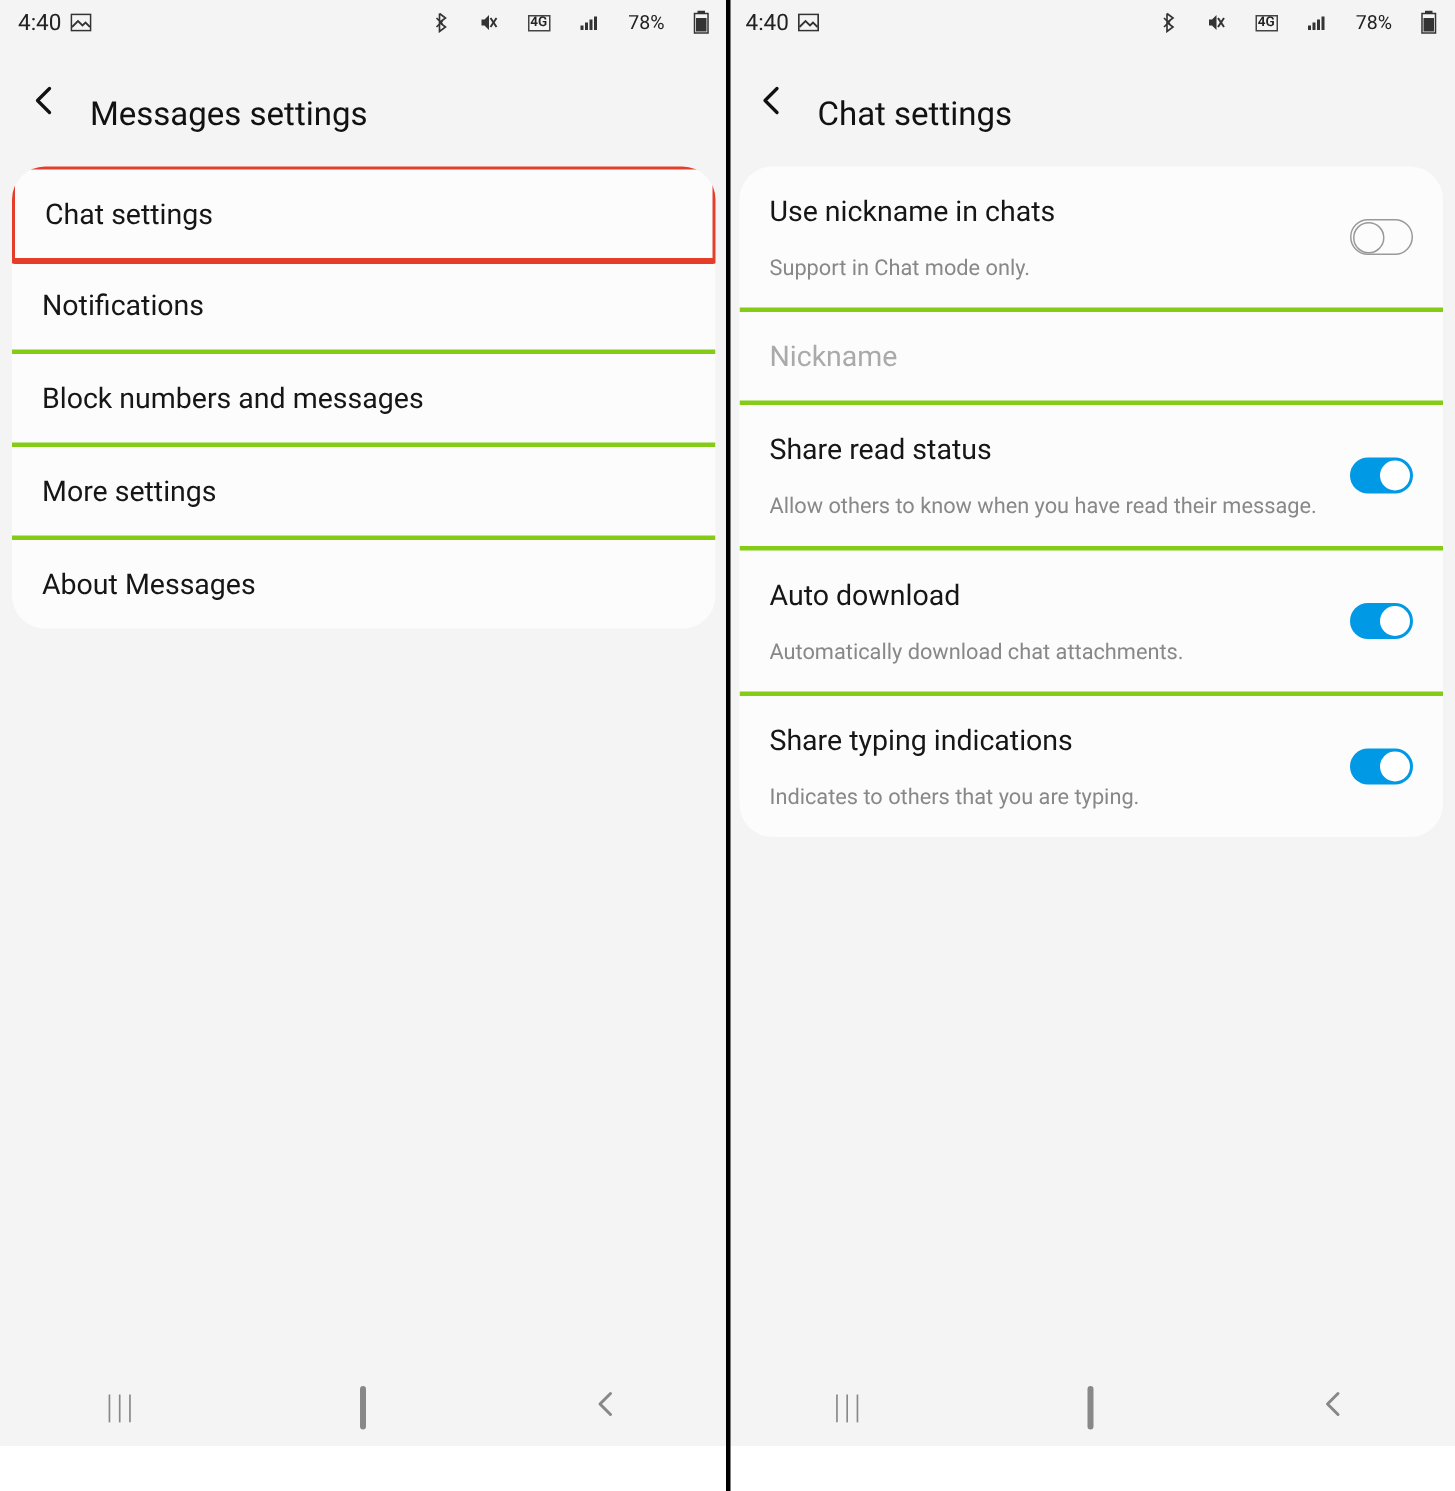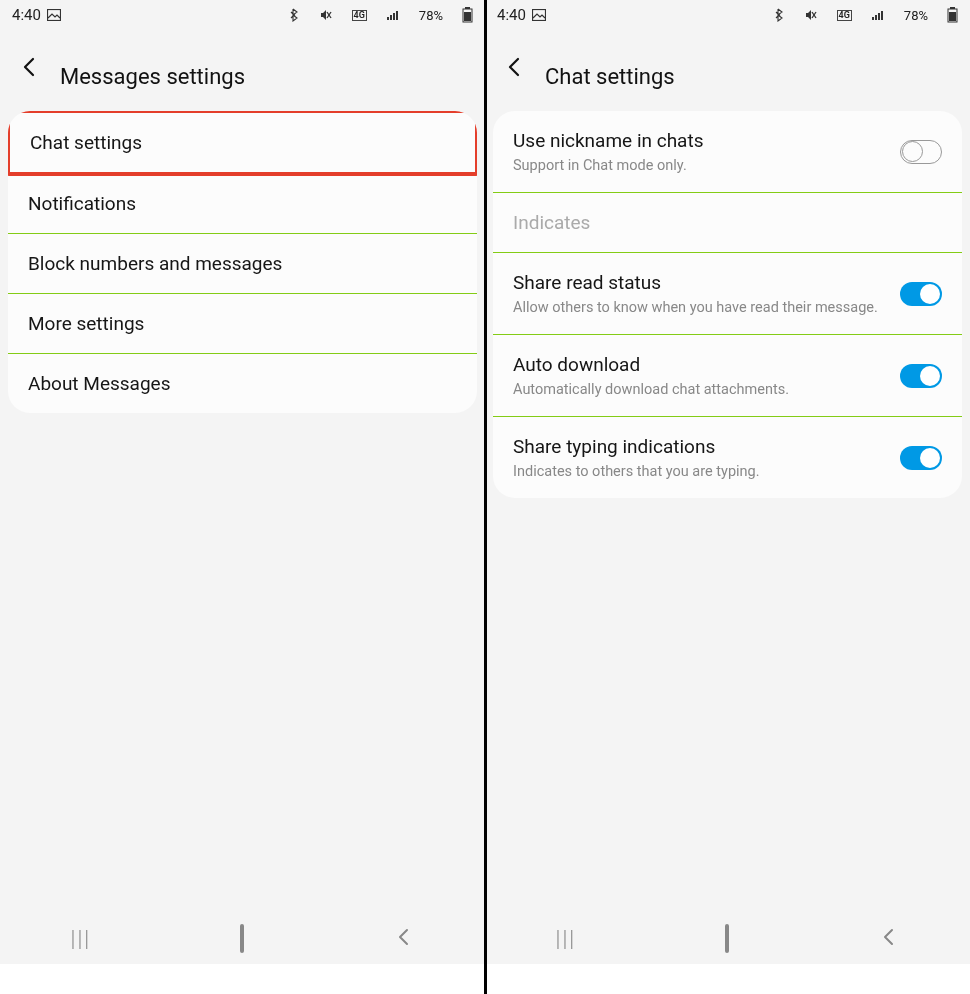--- a/index.html
+++ b/index.html
@@ -61,36 +61,36 @@
   }
   
   .card {
     background: #fcfcfc;
     border-radius: 22px;
     margin: 0 8px;
     overflow: hidden;
   }
   .row {
     padding: 18px 20px;
-    border-bottom: 1px solid #84cc16;
+    border-bottom: 3px solid #84cc16;
     display: flex;
     align-items: center;
     min-height: 58px;
   }
   .row:last-child { border-bottom: none; }
   .row-texts { flex: 1; }
   .row-title {
     font-size: 19px;
     color: #161616;
     font-weight: 400;
   }
   .row-sub {
     font-size: 14.5px;
     color: #888;
-    margin-top: 5px;
+    margin-top: 18px;
   }
   .row-title.disabled { color: #aaa; }
   .highlight {
     border: 4px solid #e43e2b;
     border-radius: 4px;
     margin: -2px -2px -2px -2px;
     position: relative;
     z-index: 2;
   }
   
@@ -304,21 +304,21 @@
   <div class="card">
     <div class="row">
       <div class="row-texts">
         <div class="row-title">Use nickname in chats</div>
         <div class="row-sub">Support in Chat mode only.</div>
       </div>
       <div class="toggle toggle-off"></div>
     </div>
     <div class="row">
       <div class="row-texts">
-        <div class="row-title disabled">Indicates</div>
+        <div class="row-title disabled">Nickname</div>
       </div>
     </div>
     <div class="row">
       <div class="row-texts">
         <div class="row-title">Share read status</div>
         <div class="row-sub">Allow others to know when you have read their message.</div>
       </div>
       <div class="toggle toggle-on"></div>
     </div>
     <div class="row">

